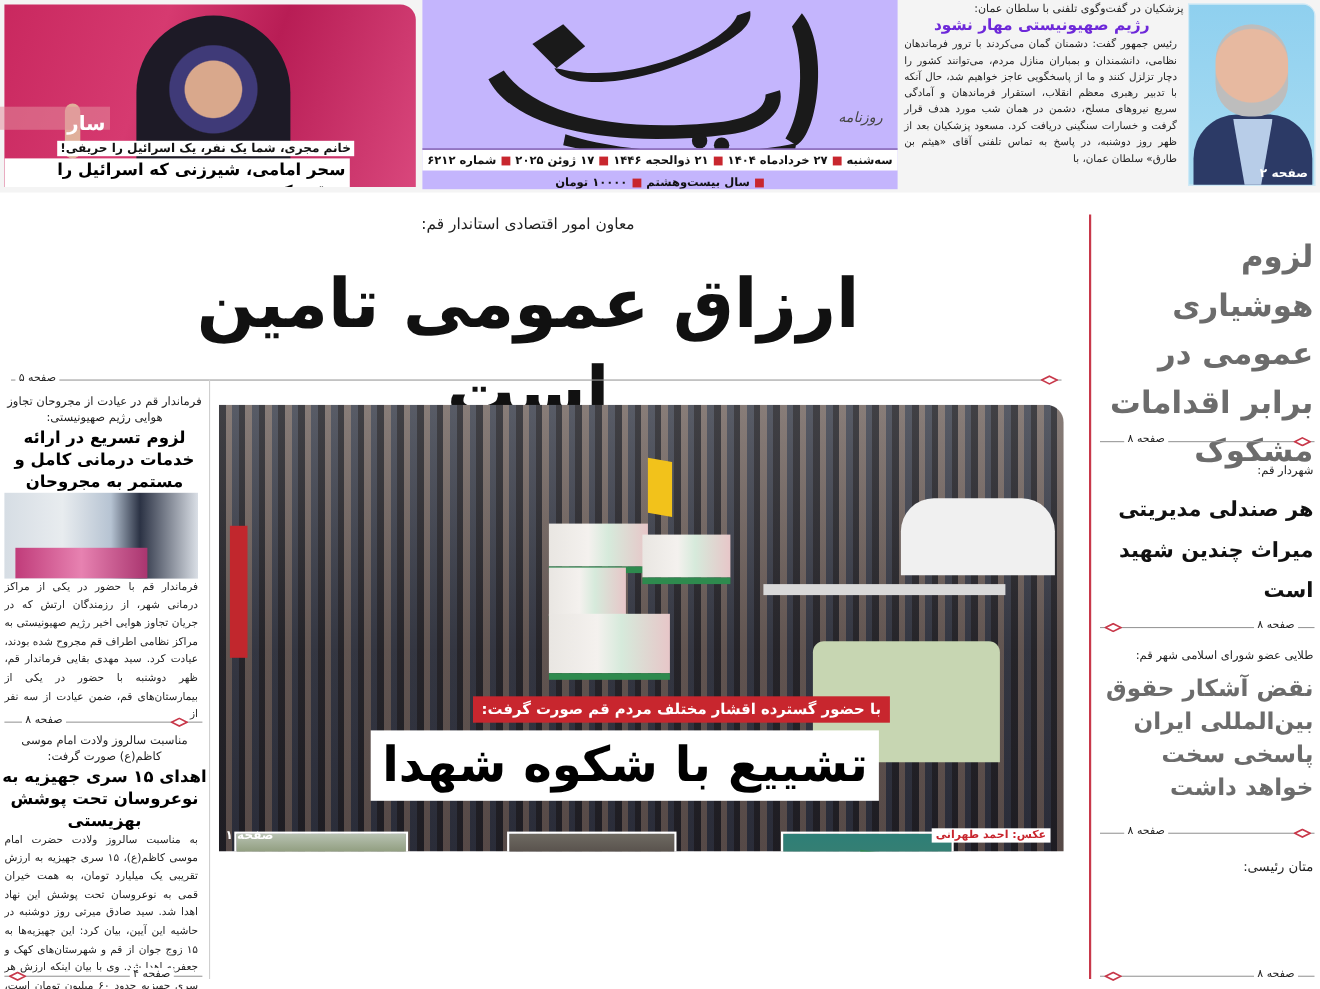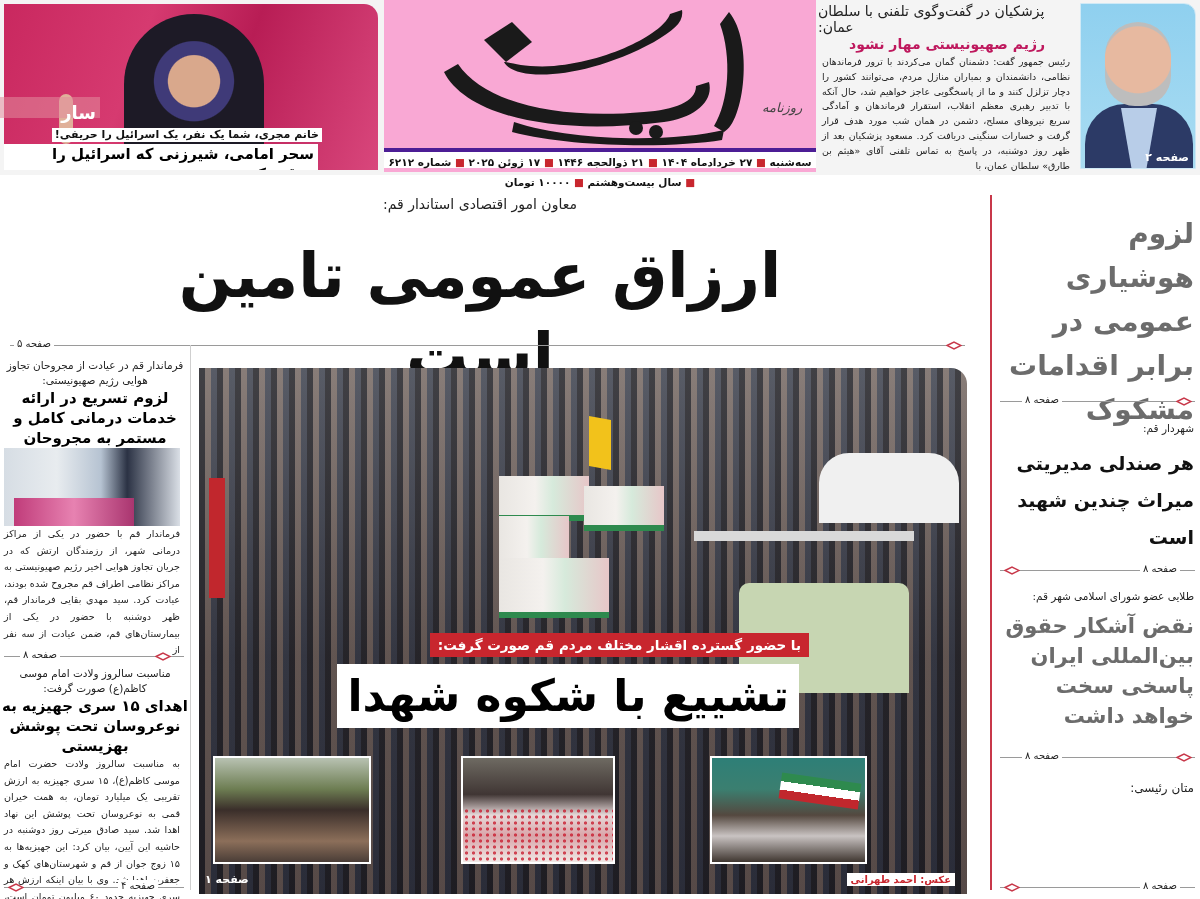--- a/index.html
+++ b/index.html
@@ -15,30 +15,30 @@
   .promo-left { left: 4px; top: 4px; width: 374px; height: 166px; border-radius: 0 14px 0 0; overflow: hidden;
     background: linear-gradient(110deg, #c9285f 0%, #d63a70 35%, #b81d55 60%, #d9477c 100%); }
   .promo-left .figure { position: absolute; left: 120px; top: 10px; width: 140px; height: 160px; border-radius: 70px 70px 0 0;
     background: radial-gradient(circle at 50% 42%, #d9a88c 0 22%, #3f3a78 23% 34%, #1d1a26 35% 100%); }
   .promo-left .finger { position: absolute; left: 55px; top: 90px; width: 14px; height: 50px; background: #e0b09a; border-radius: 7px; }
   .promo-kicker { position: absolute; right: 56px; top: 124px; background: #ffffff; font-size: 11px; font-weight: bold; padding: 0 3px; line-height: 14px; color: #111; }
   .promo-title { position: absolute; right: 60px; top: 140px; background: #ffffff; font-size: 15px; font-weight: bold; padding: 0 4px; line-height: 20px; color: #000; }
   .promo-page { position: absolute; left: 6px; top: 152px; color: #fff; font-size: 11px; font-weight: bold; }
 
   
-  .masthead { left: 384px; top: 0; width: 432px; height: 172px; background: #f9a8d4; padding-left: 16px; }
+  .masthead { left: 384px; top: 0; width: 432px; height: 172px; background: #c4b5fd; padding-left: 16px; }
   .logo { position: absolute; left: 40px; top: 2px; width: 340px; height: 145px; }
   .logo-sub { position: absolute; left: 378px; top: 100px; font-size: 13px; color: #444; font-style: italic; }
-  .dateline { position: absolute; left: 0; right: 0; bottom: 4px; height: 20px; background: #ffffff; font-size: 10.5px; font-weight: bold; text-align: center; line-height: 20px; color: #111; border-top: 4px solid #4c1d95; }
+  .dateline { position: absolute; left: 0; right: 0; bottom: 17px; height: 20px; background: #ffffff; font-size: 10.5px; font-weight: bold; text-align: center; line-height: 20px; color: #111; border-top: 1px solid #4c1d95; }
   .dateline .price { font-weight: bold; }
 
   
   .lead-right { left: 818px; top: 0; width: 258px; height: 172px; background: #f4f4f4; }
-  .lead-right .kicker { font-size: 14px; text-align: left; margin-top: 3px; color: #222; }
-  .lead-right .title { font-size: 14px; font-weight: bold; text-align: center; line-height: 18px; color: #be185d; }
+  .lead-right .kicker { font-size: 10px; text-align: right; margin-top: 3px; color: #222; }
+  .lead-right .title { font-size: 14px; font-weight: bold; text-align: center; line-height: 18px; color: #6d28d9; }
   .lead-right .body { font-size: 9.4px; line-height: 14.8px; text-align: justify; padding: 2px 6px 0 4px; color: #222; }
 
   .portrait { left: 1080px; top: 3px; width: 116px; height: 166px; border-radius: 0 12px 0 0; overflow: hidden;
     background: linear-gradient(#8fd0ef, #a9dcf2); border: 1px solid #cfe9f6; }
   .portrait .head { position: absolute; left: 24px; top: 18px; width: 66px; height: 84px; border-radius: 33px 33px 30px 30px; background: radial-gradient(circle at 50% 45%, #e7b9a0 0 58%, #bdbdbd 60% 100%); }
   .portrait .suit { position: absolute; left: 4px; top: 100px; width: 108px; height: 70px; border-radius: 40px 40px 0 0; background: #2c3a66; }
   .portrait .shirt { position: absolute; left: 40px; top: 104px; width: 36px; height: 62px; background: #b8cde8; clip-path: polygon(0 0,100% 0,70% 100%,30% 100%); }
   .portrait .page { position: absolute; right: 6px; bottom: 4px; color: #fff; font-size: 11px; font-weight: bold; }
 
   
@@ -55,21 +55,21 @@
   .lc-kicker { font-size: 10.5px; text-align: center; line-height: 15px; color: #222; }
   .lc-title { font-size: 15px; font-weight: bold; text-align: center; line-height: 20px; color: #000; }
   .lc-body { font-size: 9.6px; line-height: 16.6px; text-align: justify; padding: 0 10px 0 4px; color: #222; }
   .lc-photo { width: 176px; height: 78px; margin: 0 auto 0 4px; background: linear-gradient(90deg,#d6dde4 0%,#e8ecef 30%,#b6c3d2 55%,#2b3244 70%,#dadfe6 100%); position: relative; overflow: hidden; }
   .lc-photo .bed { position: absolute; left: 10px; top: 50px; width: 120px; height: 28px; background: linear-gradient(90deg,#c03c7a,#e782b1,#a9356f); }
   .watermark { position: absolute; left: 0; top: 97px; width: 100px; height: 21px; background: rgba(226,140,156,0.55); color: #fff; font-size: 18px; font-weight: bold; line-height: 32px; text-align: right; padding-right: 4px; }
 
   .col-rule-left { left: 190px; top: 345px; width: 1px; height: 545px; background: #cfcfcf; }
 
   
-  .main-photo { left: 199px; top: 368px; width: 768px; height: 526px; border-radius: 0 16px 0 0; overflow: hidden;
+  .main-photo { left: 199px; top: 368px; width: 768px; height: 406px; border-radius: 0 16px 0 0; overflow: hidden;
     background:
       radial-gradient(ellipse 120px 60px at 640px 640px, #b9c79b 0 60%, transparent 61%),
       repeating-linear-gradient(90deg, rgba(30,30,35,0.55) 0 6px, rgba(190,160,140,0.35) 6px 12px, rgba(60,70,90,0.4) 12px 18px),
       linear-gradient(#6b6a6e, #2f2c31 55%, #1e1b22); }
   .casket { position: absolute; background: linear-gradient(90deg,#e9e6e2 0%,#f4f1ee 40%,#d6eadb 60%,#e7c6c8 100%); border-bottom: 6px solid #2e8a4e; }
   .flag-red { position: absolute; left: 10px; top: 110px; width: 16px; height: 120px; background: #c1272d; }
   .flag-yellow { position: absolute; left: 390px; top: 50px; width: 22px; height: 50px; background: #f2c21b; transform: skewY(10deg); }
   .truck { position: absolute; left: 540px; top: 215px; width: 170px; height: 110px; background: #c7d6b2; border-radius: 10px 10px 0 0; }
   .truck-frame { position: absolute; left: 495px; top: 163px; width: 220px; height: 10px; background: #d9d9d9; }
   .white-car { position: absolute; left: 620px; top: 85px; width: 140px; height: 70px; background: #f0f0f0; border-radius: 30px 30px 0 0; }

